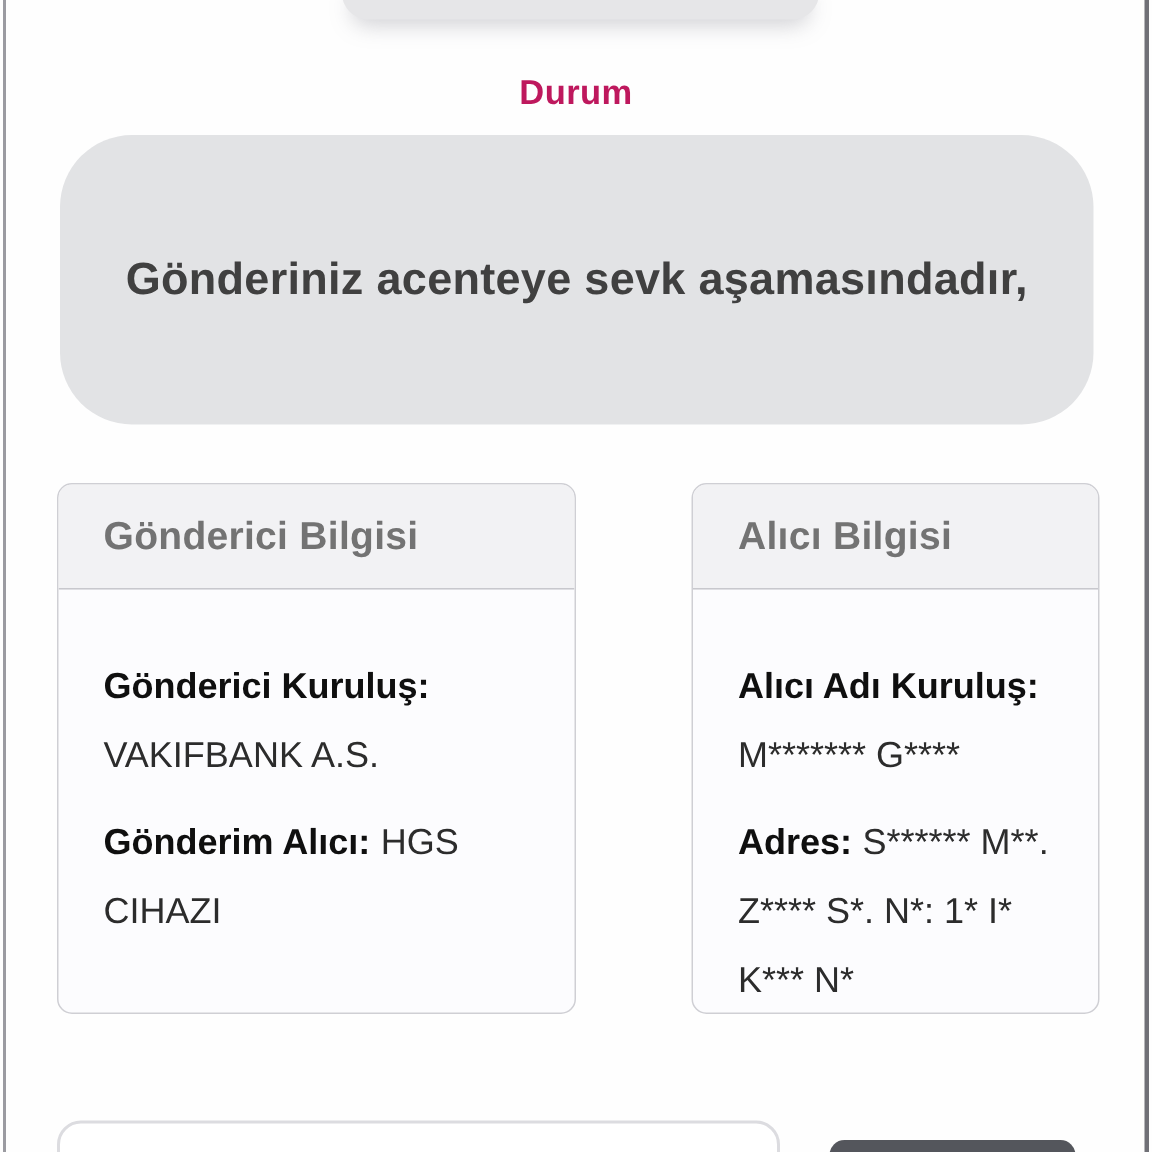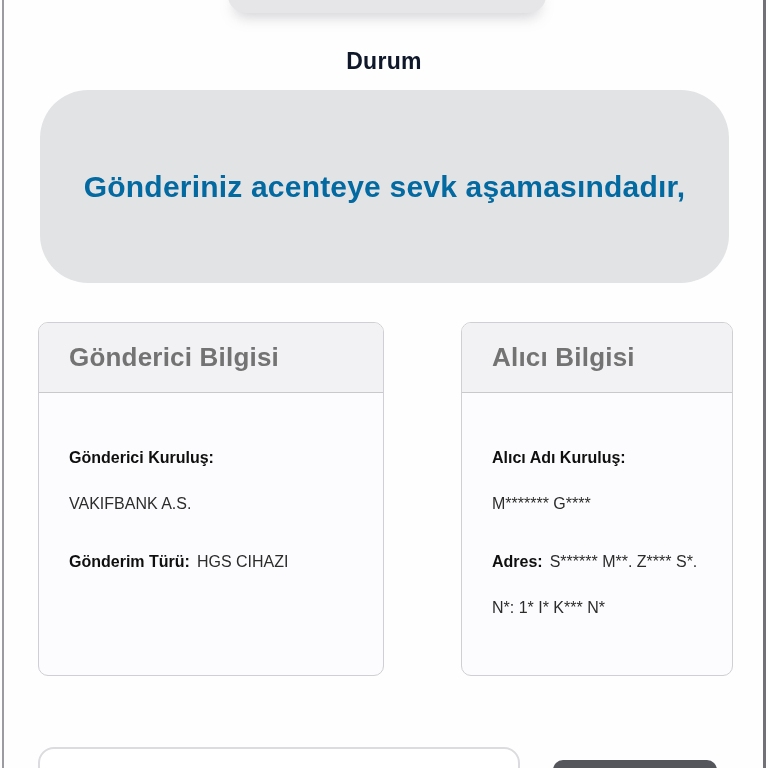--- a/index.html
+++ b/index.html
@@ -25,37 +25,37 @@
     background: #e6e6e8;
     border-radius: 40px;
     box-shadow: 0 10px 14px -6px rgba(130,130,140,0.35);
   }
 
   .page-heading {
     position: absolute;
     left: 0; top: 48px; width: 768px;
     text-align: center;
     font-size: 23px; font-weight: 700;
-    color: #0f172a;
+    color: #be185d;
     letter-spacing: 0.3px;
   }
 
   .status-pill {
     position: absolute;
     left: 40px; top: 90px;
     width: 689px; height: 193px;
     background: #e2e3e5;
     border-radius: 48px;
     display: flex; flex-direction: column;
     align-items: center; justify-content: center;
     text-align: center;
   }
   .status-pill .line {
     display: block;
-    color: #0369a1;
+    color: #404040;
     font-size: 30px; font-weight: 700;
     line-height: 48px;
     letter-spacing: 0.2px;
   }
 
   .cards-row {
     position: absolute;
     left: 38px; top: 322px;
     width: 695px; height: 354px;
     display: flex; justify-content: space-between;
@@ -76,21 +76,21 @@
     display: flex; align-items: center;
     padding: 0 30px;
   }
   .card-title {
     font-size: 26px; font-weight: 700;
     color: #737373;
     letter-spacing: 0.2px;
   }
   .card-body {
     padding: 30px 30px 0 30px;
-    font-size: 16px;
+    font-size: 24px;
     line-height: 46px;
     color: #2c2c2c;
   }
   .field { margin: 12px 0 8px 0; }
   .field .lbl { font-weight: 700; color: #0f0f0f; }
   .field-block .lbl { display: block; }
   .field-inline .val { margin-left: 7px; }
 
   
   .bottom-input {
@@ -130,21 +130,21 @@
     <div class="info-card sender">
       <div class="card-header">
         <span class="card-title">Gönderici Bilgisi</span>
       </div>
       <div class="card-body">
         <p class="field field-block">
           <span class="lbl">Gönderici Kuruluş:</span>
           <span class="val">VAKIFBANK A.S.</span>
         </p>
         <p class="field field-inline">
-          <span class="lbl">Gönderim Türü:</span><span class="val">HGS CIHAZI</span>
+          <span class="lbl">Gönderim Alıcı:</span><span class="val">HGS CIHAZI</span>
         </p>
       </div>
     </div>
 
     <div class="info-card recipient">
       <div class="card-header">
         <span class="card-title">Alıcı Bilgisi</span>
       </div>
       <div class="card-body">
         <p class="field field-block">

